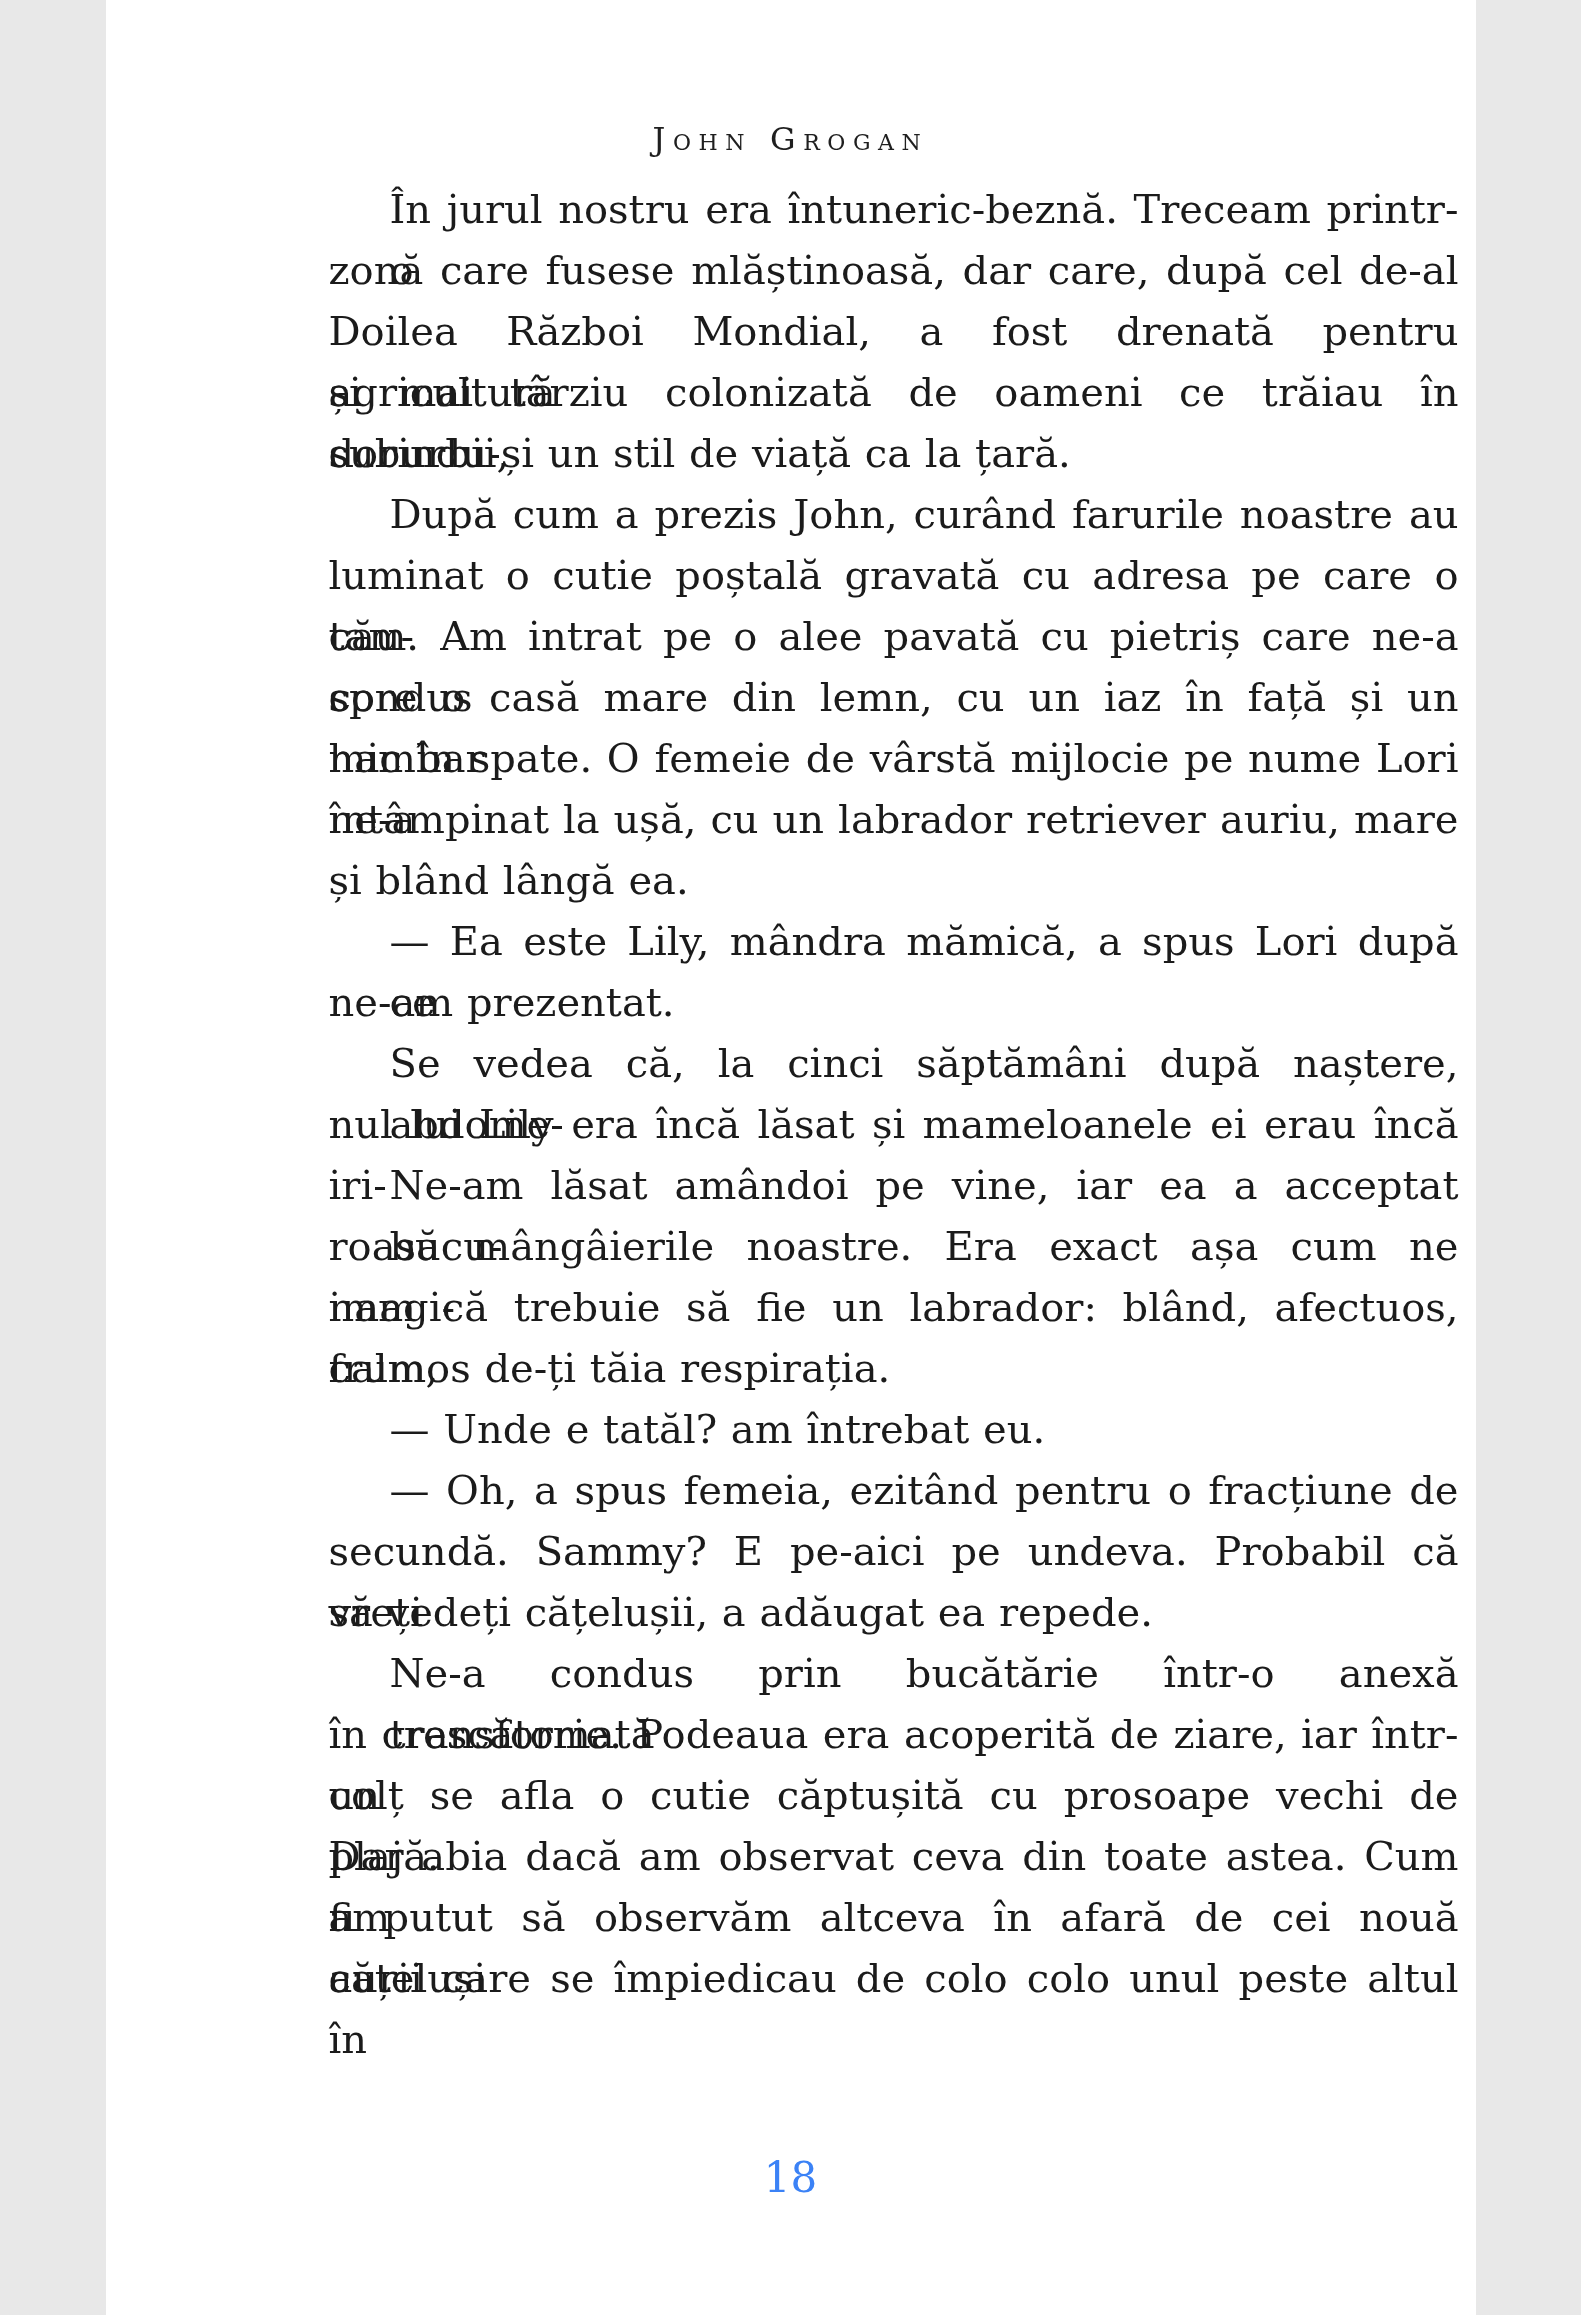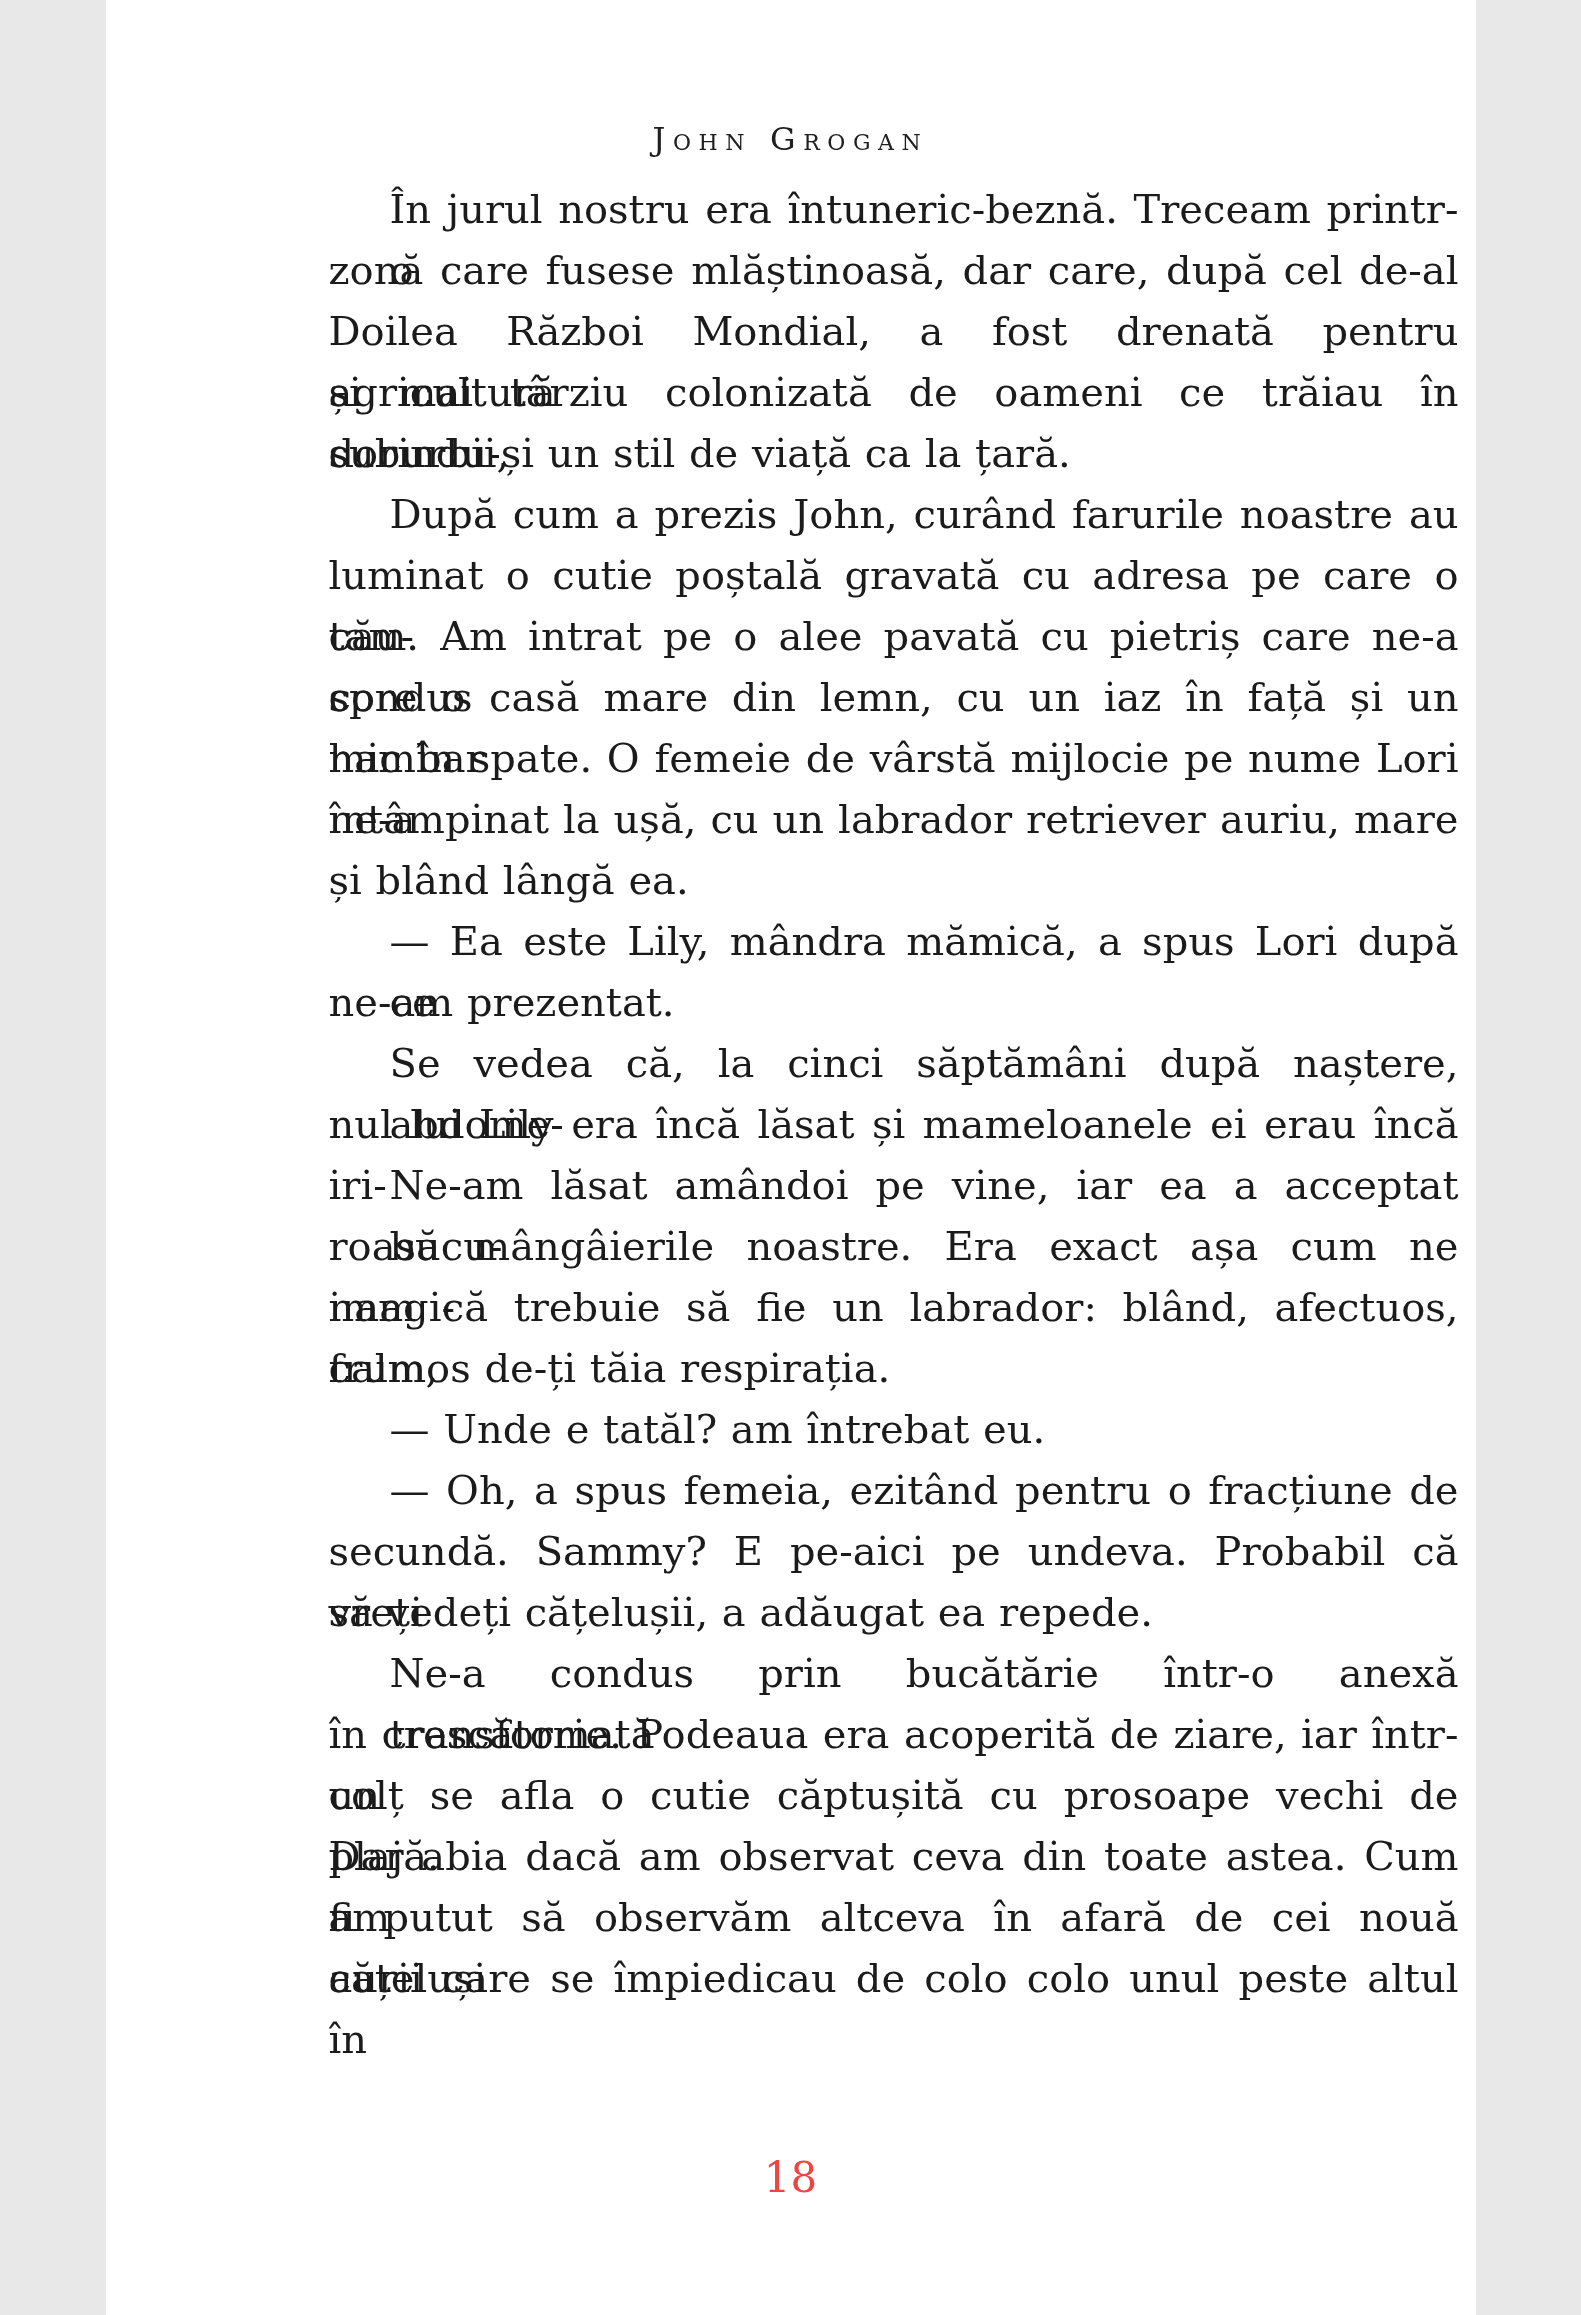--- a/index.html
+++ b/index.html
@@ -48,21 +48,21 @@
   .line.first { padding-left: 61px; }
   .line.last { text-align-last: left; }
   .page-number {
     position: absolute;
     top: 2153px;
     left: 0;
     width: 100%;
     text-align: center;
     font-size: 42px;
     line-height: 50px;
-    color: #ef4444;
+    color: #3b82f6;
   }
 </style>
 </head>
 <body>
 
 <div class="sheet">
   <div class="running-header">John Grogan</div>
 
   <div class="text-block">
       <div class="para">

